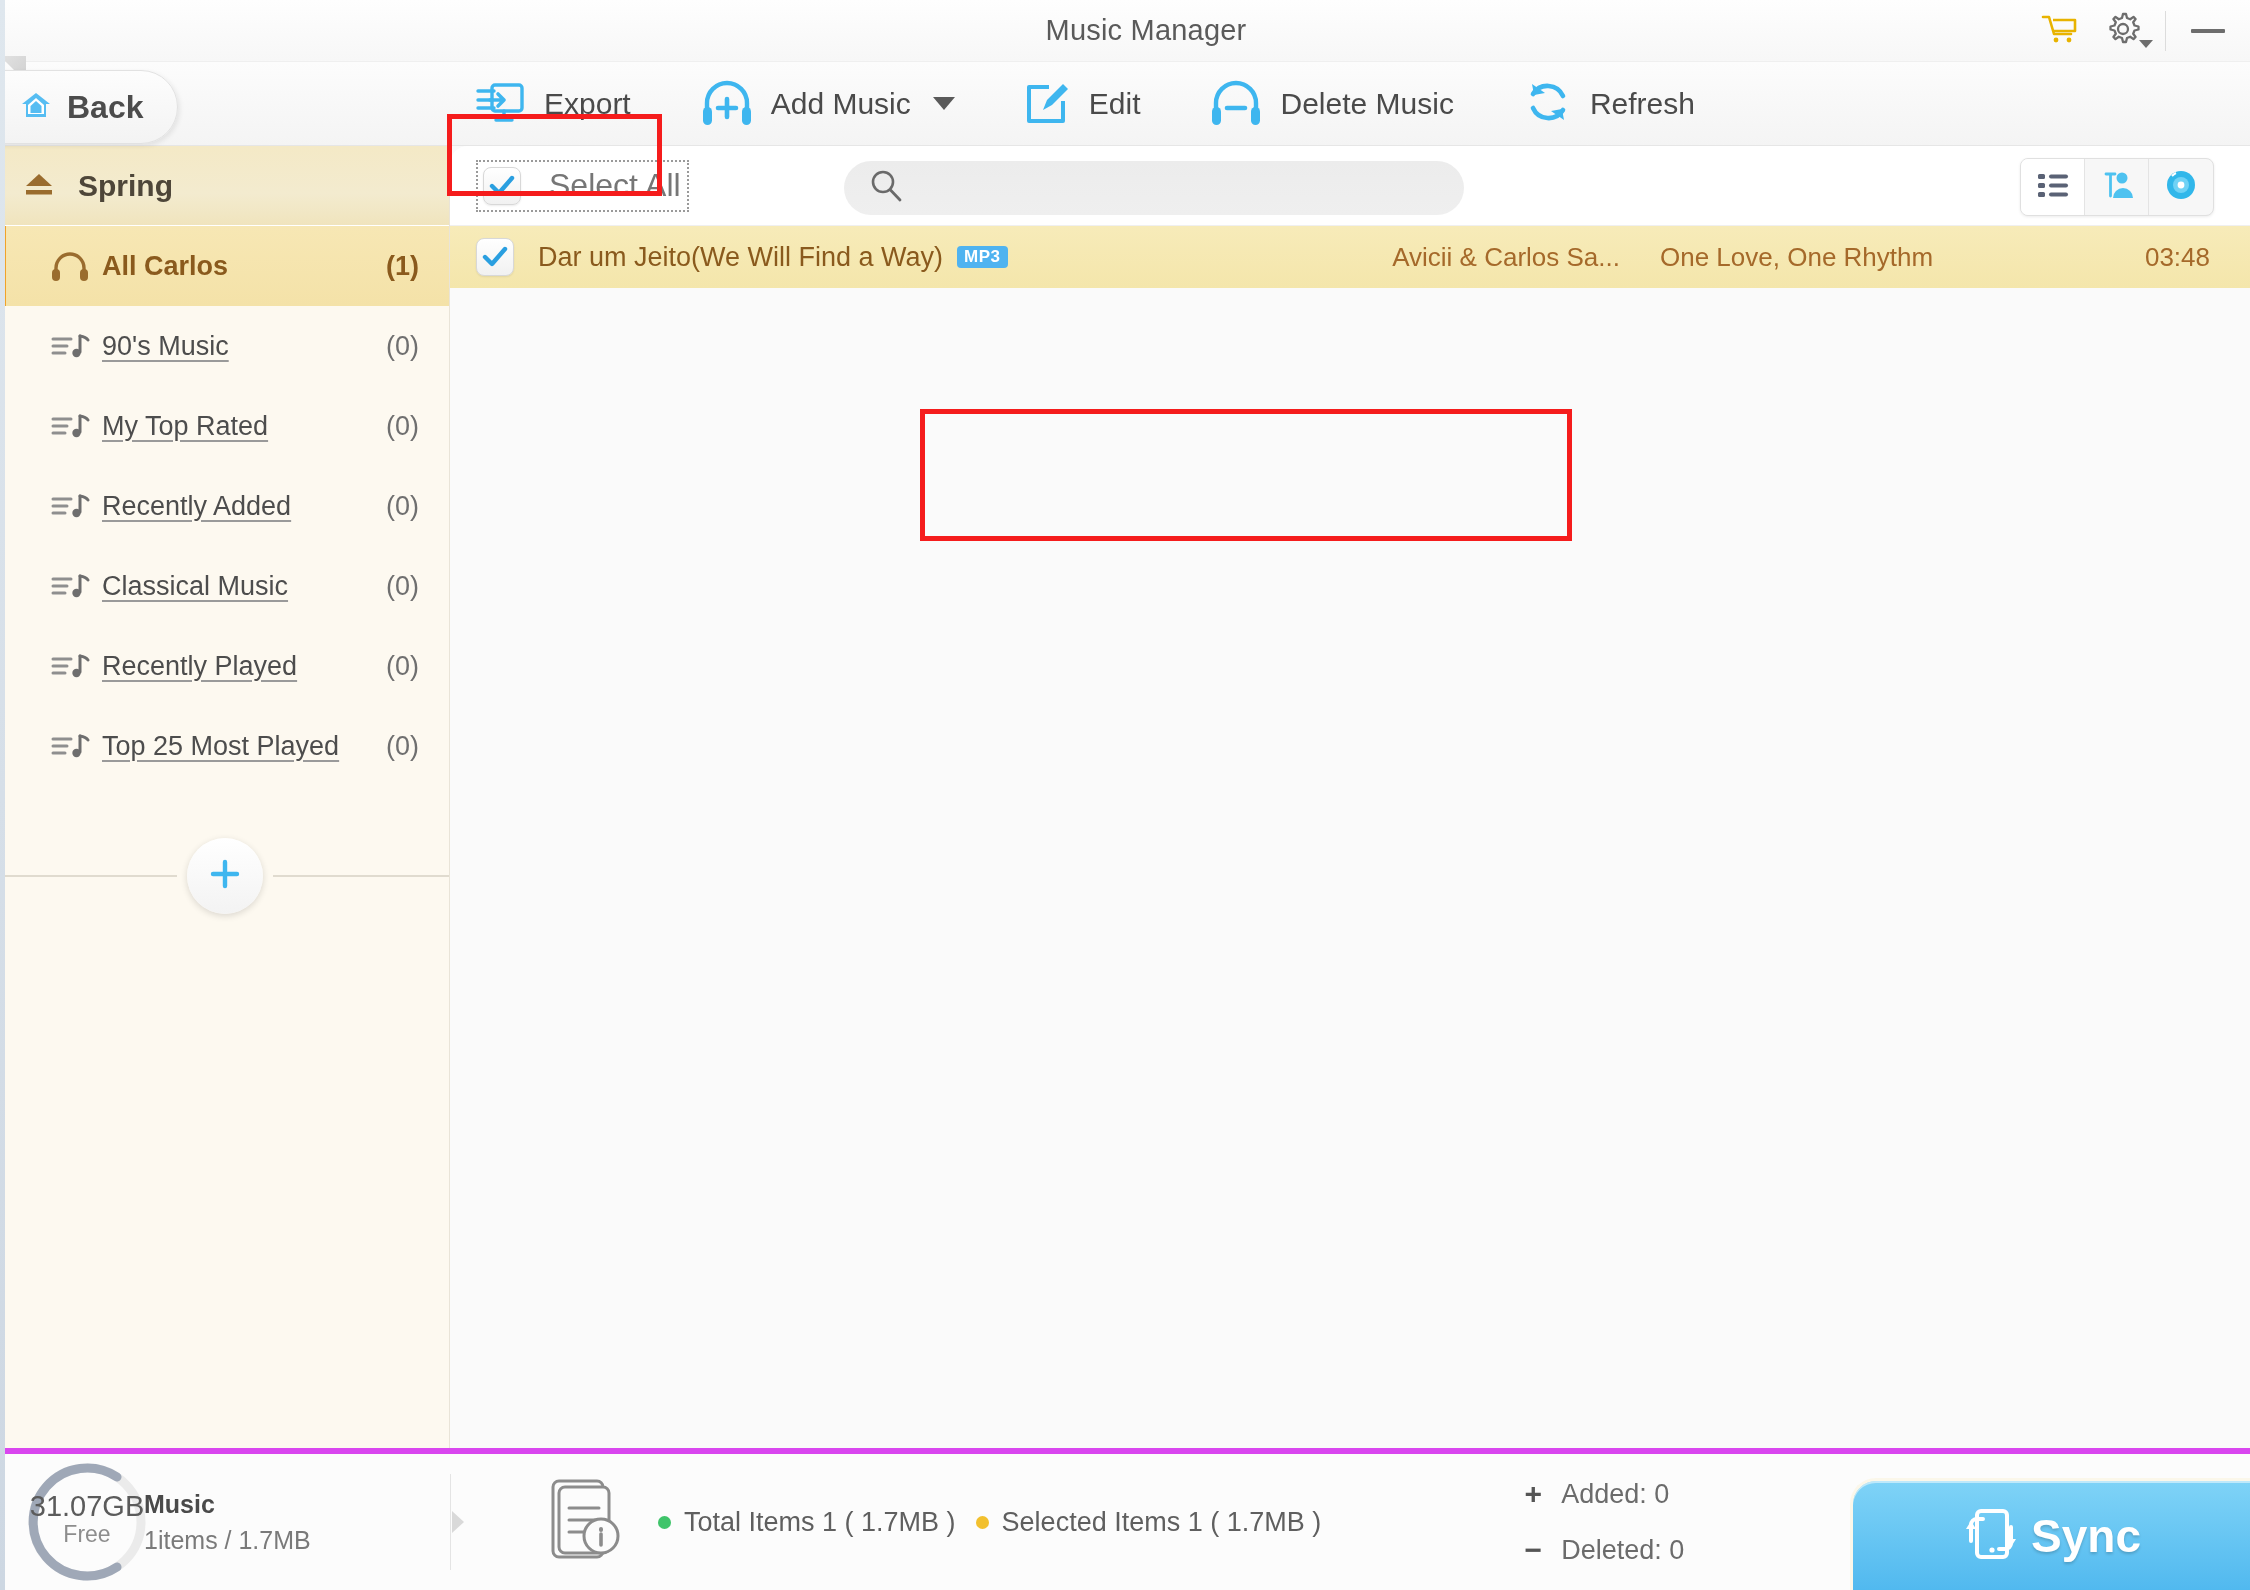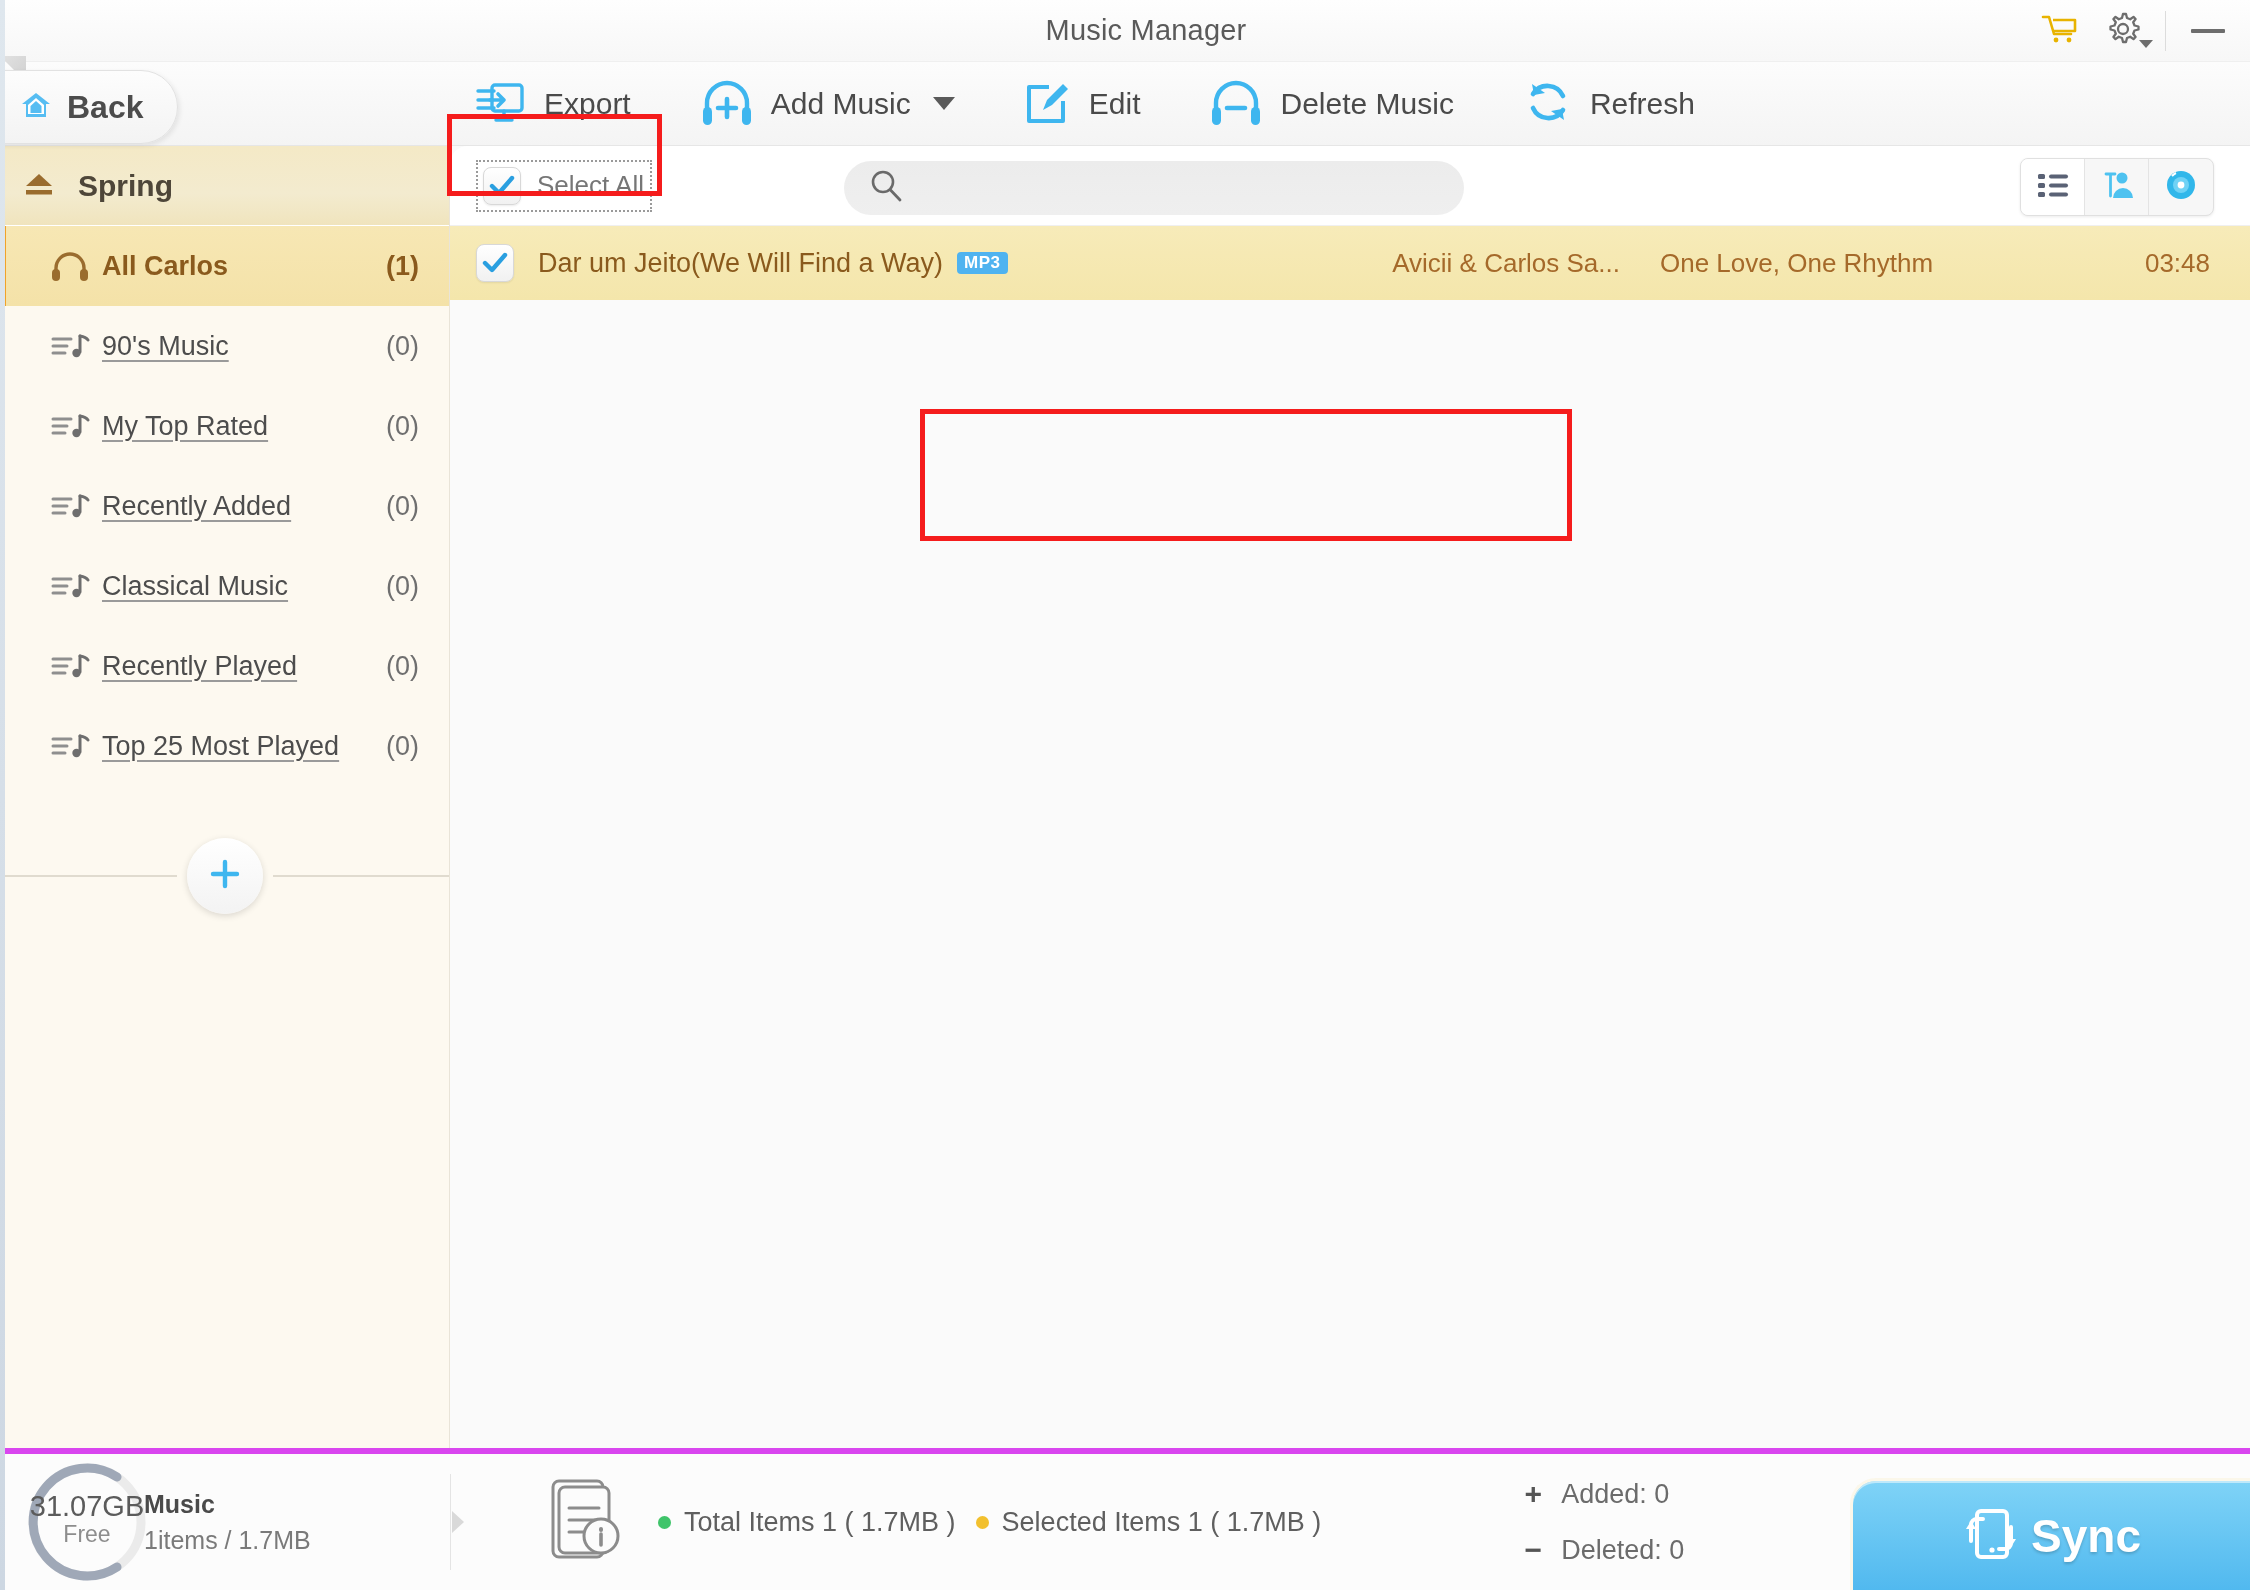--- a/index.html
+++ b/index.html
@@ -166,21 +166,21 @@
     display: flex; align-items: center;
     padding: 0 40px 0 26px;
     border-top-left-radius: 18px;
     border-bottom: 1px solid #f0f0f0;
     position: relative;
   }
   .selectall {
     display: flex; align-items: center; gap: 16px;
     border: 2px dotted #9a9a9a; padding: 5px 6px 5px 5px;
   }
-  .selectall .lbl { font-size: 26px; color: #767676; }
+  .selectall .lbl { font-size: 32px; color: #767676; margin-left: 12px; }
   .chk {
     width: 38px; height: 38px; border-radius: 8px;
     background: linear-gradient(to bottom,#ffffff,#f1f1f1);
     border: 1px solid #d8d8d8;
     display:flex; align-items:center; justify-content:center;
     box-shadow: 0 1px 2px rgba(0,0,0,.08);
   }
   .searchbox {
     position: absolute; left: 394px; top: 15px;
     width: 620px; height: 54px; border-radius: 27px;
@@ -199,21 +199,21 @@
   }
   .vm {
     width: 64px; display:flex; align-items:center; justify-content:center;
     border-right: 1px solid #e4e4e4;
   }
   .vm:last-child { border-right: none; }
   .vm.active { background: #ffffff; }
 
   .rows { flex: 1 1 auto; position: relative; background:#fafafa; }
   .row {
-    height: 74px; display: flex; align-items: center;
+    height: 62px; display: flex; align-items: center;
     padding-left: 26px; padding-right: 40px;
     background: linear-gradient(to bottom,#f7ebb9,#f4e6ab);
   }
   .row .c-chk { width: 62px; flex: 0 0 62px; }
   .row .c-title {
     flex: 1 1 auto; display:flex; align-items:center; gap: 14px;
     font-size: 27px; color: #8a5a1d; min-width:0;
   }
   .mp3-badge {
     background: #4fb3f0; color:#fff; font-size: 17px; font-weight: bold;

